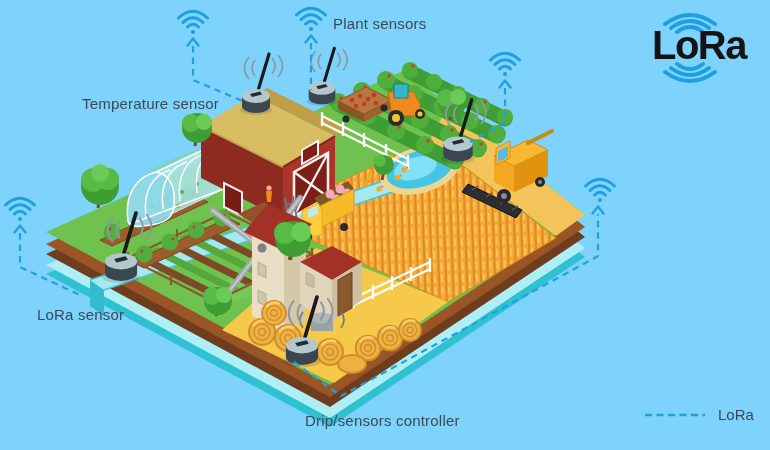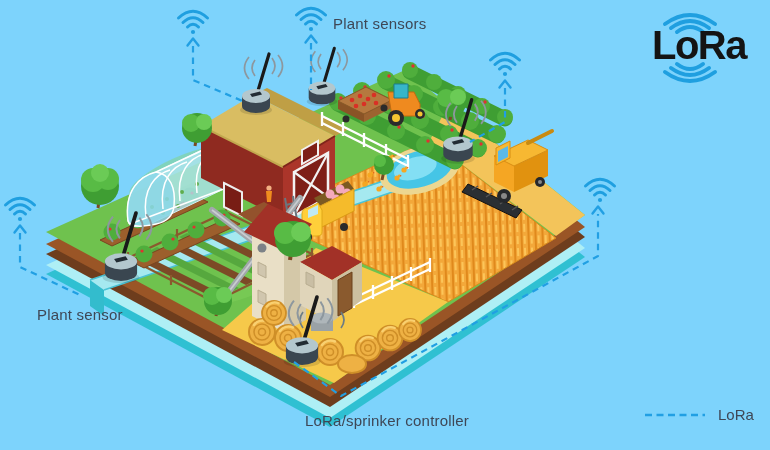--- a/index.html
+++ b/index.html
@@ -422,22 +422,23 @@
   <use href="#arrowhead" transform="translate(598,209)"></use>
 
   <use href="#wifi" transform="translate(193,32)"></use>
   <use href="#wifi" transform="translate(311,29)"></use>
   <use href="#wifi" transform="translate(505,74)"></use>
   <use href="#wifi" transform="translate(20,219)"></use>
   <use href="#wifi" transform="translate(600,200)"></use>
 </svg>
 
 <div class="lbl" id="lbl-plant">Plant sensors</div>
-<div class="lbl" id="lbl-soil">Plant sensor</div>
-<div class="lbl" id="lbl-drip">LoRa/sprinker controller</div>
+<div class="lbl" id="lbl-temp">Temperature sensor</div>
+<div class="lbl" id="lbl-soil">LoRa sensor</div>
+<div class="lbl" id="lbl-drip">Drip/sensors controller</div>
 
 <svg class="logo" width="150" height="92" viewBox="0 0 150 92">
   <g fill="none" stroke="#1f9fe0" stroke-width="4" stroke-linecap="round">
     <path d="M59,30 Q72,20 85,30"></path>
         <path d="M53,26 Q72,12 91,26"></path>
         <path d="M47,22 Q72,4 97,22"></path>
     <path d="M59,62 Q72,72 85,62"></path>
         <path d="M53,66 Q72,80 91,66"></path>
         <path d="M47,70 Q72,88 97,70"></path>
   </g>

